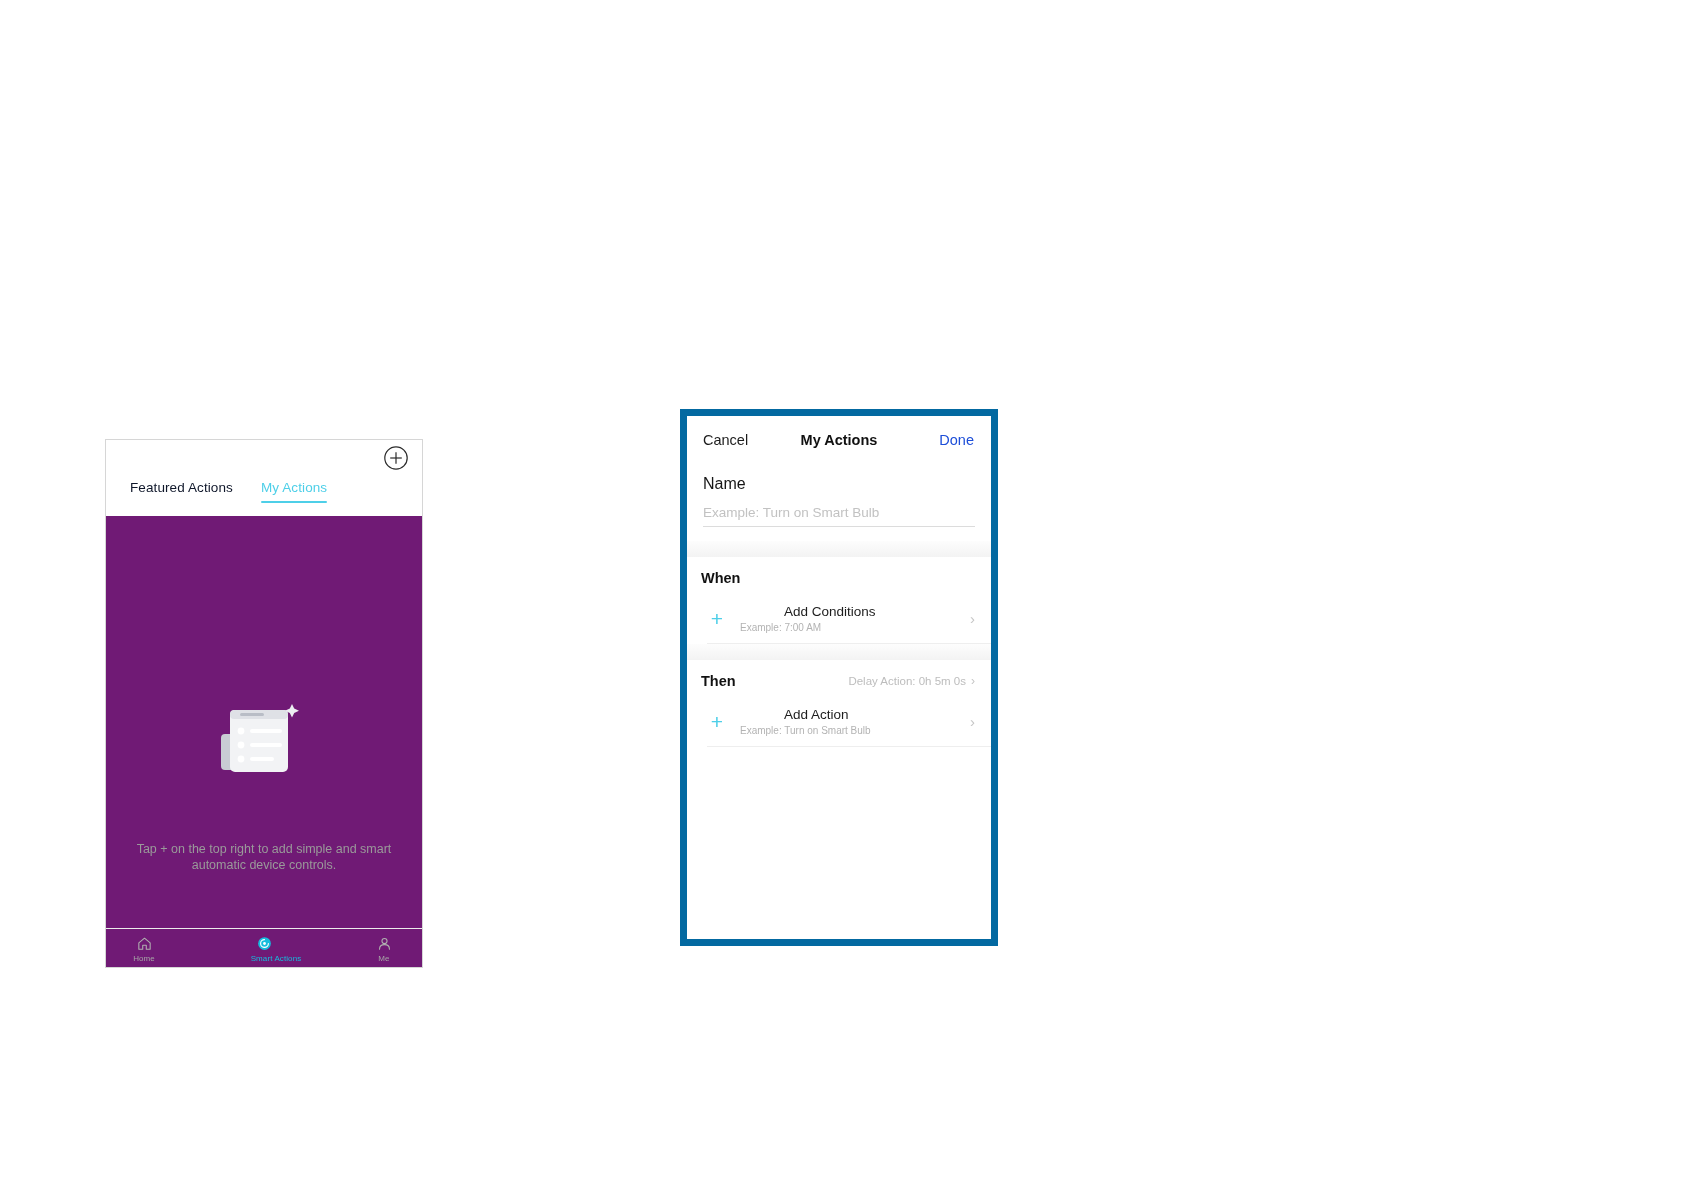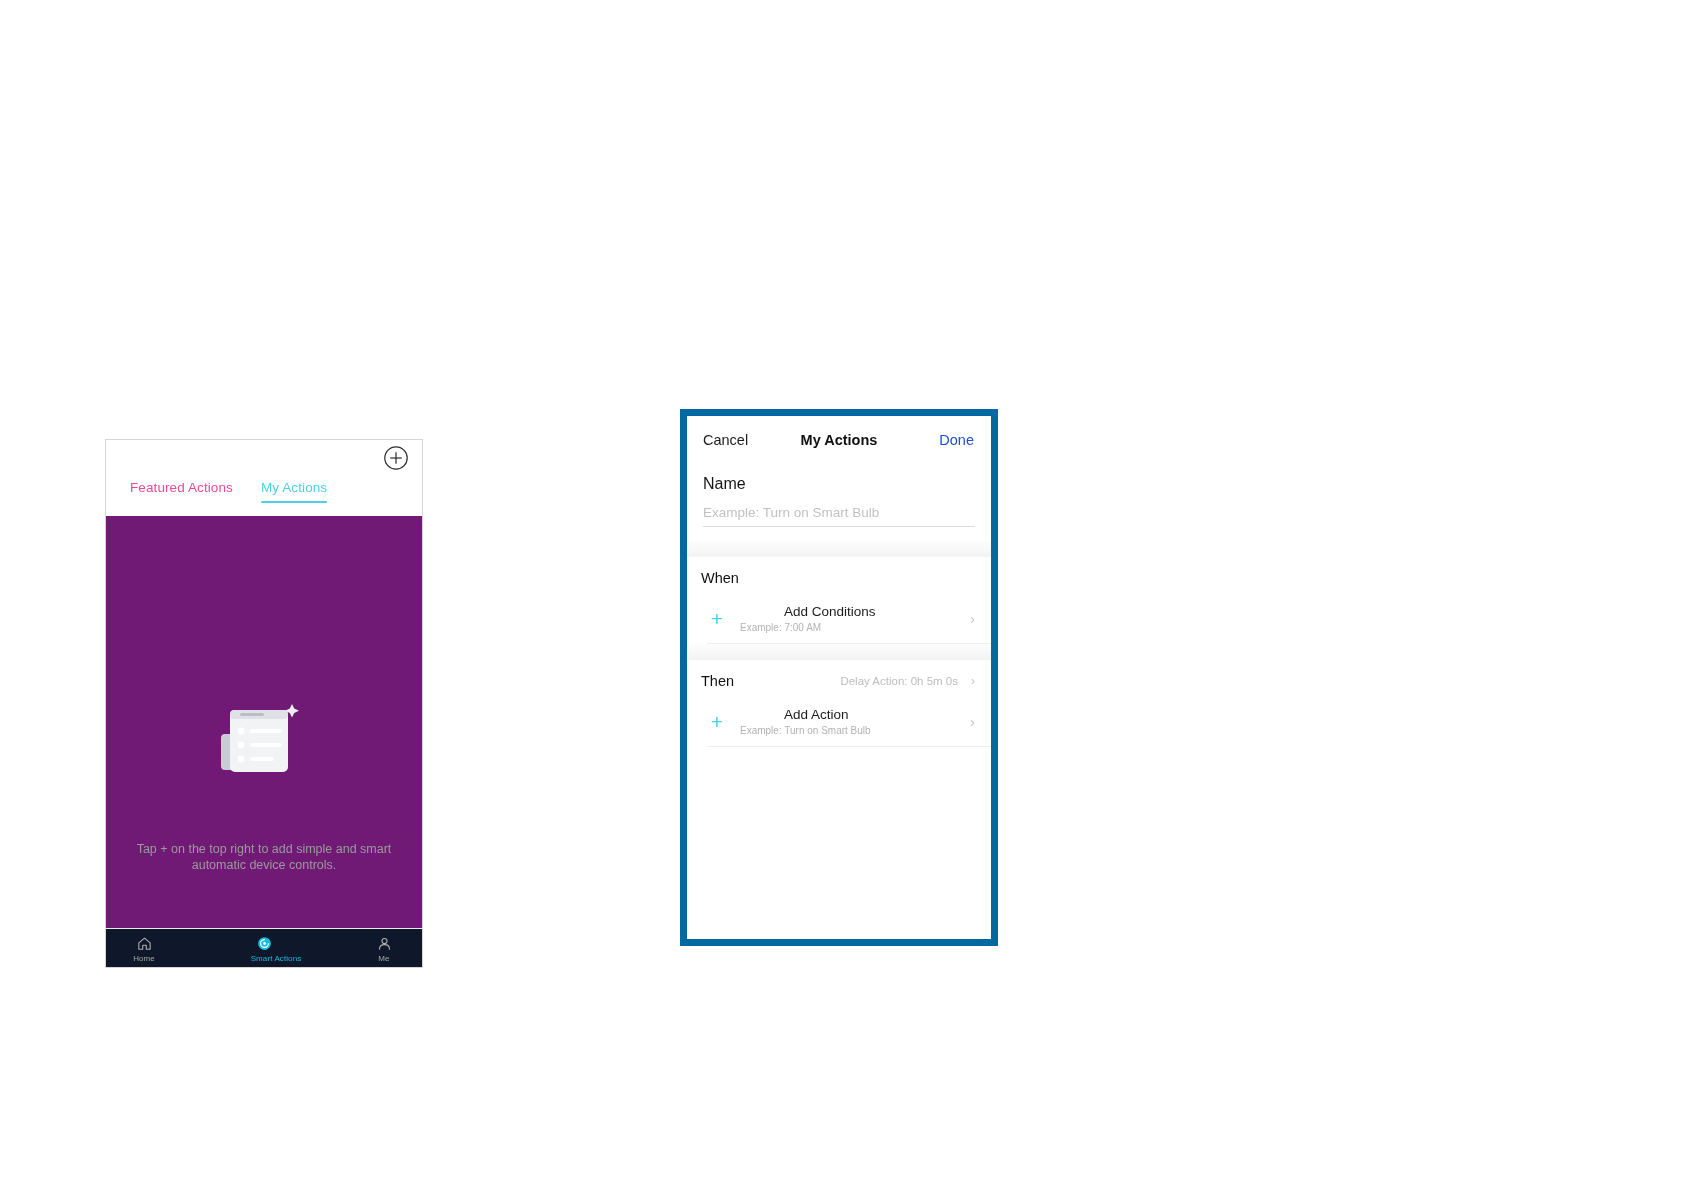--- a/index.html
+++ b/index.html
@@ -49,21 +49,21 @@
     left: 0;
     top: 40px;
     width: 100%;
     display: flex;
     align-items: flex-end;
     padding-left: 24px;
     box-sizing: border-box;
   }
   .tab {
     font-size: 13.5px;
-    color: #ec4899;
+    color: #0f172a;
     padding-bottom: 8px;
     margin-right: 28px;
     position: relative;
     letter-spacing: 0.1px;
   }
   .tab.active { color: #4ecfe8; }
   .tab.active::after {
     content: "";
     position: absolute;
     left: 0;
@@ -99,21 +99,21 @@
     padding: 0 28px;
     box-sizing: border-box;
   }
 
   .bottom-nav {
     position: absolute;
     left: 0;
     bottom: 0;
     width: 100%;
     height: 39px;
-    background: #0f172a;
+    background: #701a75;
     border-top: 1px solid #ececec;
     display: flex;
     box-sizing: border-box;
     gap: 44px;
   }
   .nav-item {
     flex: 1;
     display: flex;
     flex-direction: column;
     align-items: center;
@@ -199,27 +199,27 @@
   .name-pad { height: 14px; }
 
   .section-head {
     display: flex;
     align-items: center;
     justify-content: space-between;
     padding: 13px 16px 9px 14px;
   }
   .section-head-title {
     font-size: 14.5px;
-    font-weight: normal;
+    font-weight: bold;
     color: #111111;
   }
   .section-head-right {
     display: flex;
     align-items: center;
-    gap: 13px;
+    gap: 5px;
     font-size: 11.5px;
     color: #bdbdbd;
   }
 
   .add-row {
     display: flex;
     align-items: center;
     margin-left: 20px;
     margin-right: 0;
     padding: 9px 16px 10px 0;

